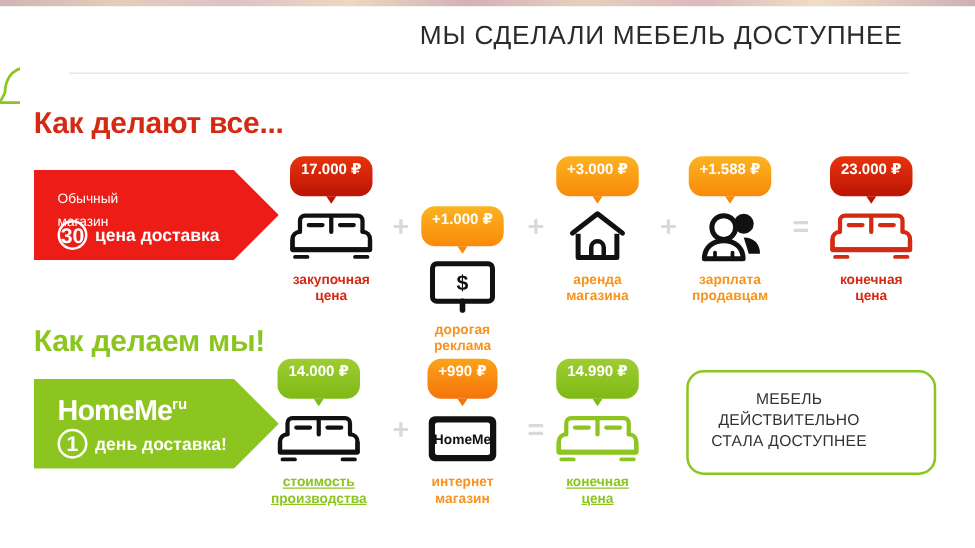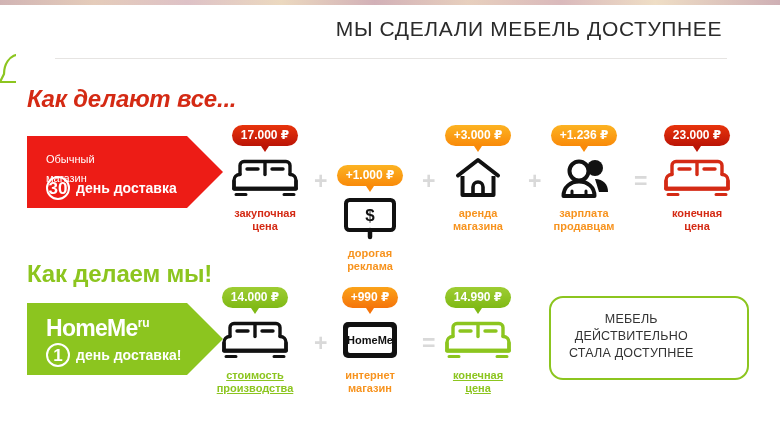--- a/index.html
+++ b/index.html
@@ -17,21 +17,21 @@
     opacity:.85;}
 
   
   .header{position:absolute;left:0;top:5px;width:780px;height:54px;}
   .header-title{position:absolute;right:58px;top:12px;
     font-size:21px;letter-spacing:.6px;color:#2b2b2b;font-weight:400;white-space:nowrap;}
   .header-rule{position:absolute;left:55px;top:58px;width:672px;height:1px;background:#e6e4e2;}
 
   
   .sec-title{position:absolute;font-size:24px;font-weight:bold;letter-spacing:-.2px;white-space:nowrap;}
-  .sec-title.red{left:27px;top:85px;color:#d42a14;font-style:italic;}
+  .sec-title.red{left:27px;top:85px;color:#d42a14;}
   .sec-title.green{left:27px;top:248px;color:#8cc51f;margin-top:12px;}
 
   
   .banner{position:absolute;left:27px;height:72px;color:#fff;}
   .banner .shape{position:absolute;left:0;top:0;width:196px;height:72px;}
   .banner.red .shape{background:#ed1c16;
     clip-path:polygon(0 0,160px 0,196px 36px,160px 72px,0 72px);}
   .banner.green .shape{background:#8cc51f;
     clip-path:polygon(0 0,160px 0,196px 36px,160px 72px,0 72px);}
   .banner-red{top:136px;width:196px;}
@@ -45,21 +45,21 @@
 
   .delivery{position:absolute;left:19px;bottom:8px;display:flex;align-items:center;gap:6px;}
   .circle{width:24px;height:24px;border-radius:50%;border:2px solid #fff;
     display:flex;align-items:center;justify-content:center;
     font-size:17px;font-weight:bold;line-height:1;box-sizing:border-box;}
   .delivery-text{font-size:14px;font-weight:bold;white-space:nowrap;}
 
   
   .item{position:absolute;width:96px;text-align:center;}
 
-  .badge{position:relative;display:inline-block;padding:3px 9px 4px;border-radius:11px;
+  .badge{position:relative;display:inline-block;padding:3px 9px 15px;border-radius:11px;
     font-size:12px;font-weight:bold;color:#fff;line-height:14px;white-space:nowrap;text-align:center;}
   .badge::after{content:"";position:absolute;left:50%;margin-left:-4px;top:100%;
     width:0;height:0;border-left:4px solid transparent;border-right:4px solid transparent;}
   .badge.red{background:linear-gradient(180deg,#e8340c 0%,#bb1406 100%);}
   .badge.red::after{border-top:6px solid #bb1406;}
   .badge.orange{background:linear-gradient(180deg,#fcb322 0%,#f98a09 100%);}
   .badge.orange::after{border-top:6px solid #f98a09;}
   .badge.orange-deep{background:linear-gradient(180deg,#fba31a 0%,#f5740a 100%);}
   .badge.orange-deep::after{border-top:6px solid #f5740a;}
   .badge.green{background:linear-gradient(180deg,#9ecd33 0%,#7fb915 100%);}
@@ -94,21 +94,21 @@
   <div class="header-rule"></div>
 
   <div class="sec-title red">Как делают все...</div>
 
   <div class="banner banner-red red">
     <div class="shape"></div>
     <div class="banner-title">Обычный
 магазин</div>
     <div class="delivery">
       <span class="circle">30</span>
-      <span class="delivery-text">день доставка</span>
+      <span class="delivery-text">цена доставка</span>
     </div>
   </div>
 
   <div class="item" style="left:217px;top:125px;">
     <span class="badge red">17.000 ₽</span>
     <div class="icon-wrap">
       <svg width="72" height="42" viewBox="0 0 72 42">
         <g fill="none" stroke="#111" stroke-width="3.4" stroke-linecap="round" stroke-linejoin="round">
           <path d="M11 17V8.5A4 4 0 0 1 15 4.5h42a4 4 0 0 1 4 4V17"></path>
           <path d="M36 5.5v12"></path>
@@ -149,21 +149,21 @@
         <path d="M8.5 20v19h31V20" fill="none" stroke="#111" stroke-width="4" stroke-linejoin="round"></path>
         <path d="M19 39v-8a5 5 0 0 1 10 0v8" fill="none" stroke="#111" stroke-width="3.6" stroke-linejoin="round"></path>
       </svg>
     </div>
     <div class="caption c-orange">аренда
 магазина</div>
   </div>
   <div class="op" style="left:528px;top:170px;">+</div>
 
   <div class="item" style="left:536px;top:125px;">
-    <span class="badge orange">+1.236 ₽</span>
+    <span class="badge orange">+1.588 ₽</span>
     <div class="icon-wrap">
       <svg width="54" height="42" viewBox="0 0 54 42">
         <circle cx="38" cy="11" r="8" fill="#111"></circle>
         <path d="M38 22c8.5 0 13 5.5 13 13h-9" fill="#111"></path>
         <circle cx="22" cy="14" r="9.5" fill="#fff" stroke="#111" stroke-width="4"></circle>
         <path d="M6.5 39c0-9 7-14.5 15.5-14.5S37.5 30 37.5 39z" fill="#fff" stroke="#111" stroke-width="4" stroke-linejoin="round"></path>
         <path d="M15 39v-5M29 39v-5" stroke="#111" stroke-width="3" stroke-linecap="round"></path>
       </svg>
     </div>
     <div class="caption c-orange">зарплата

